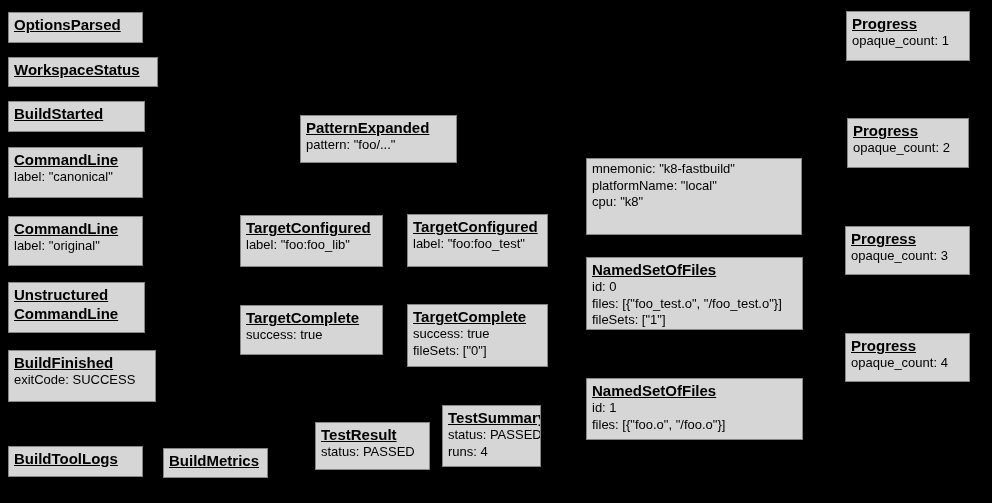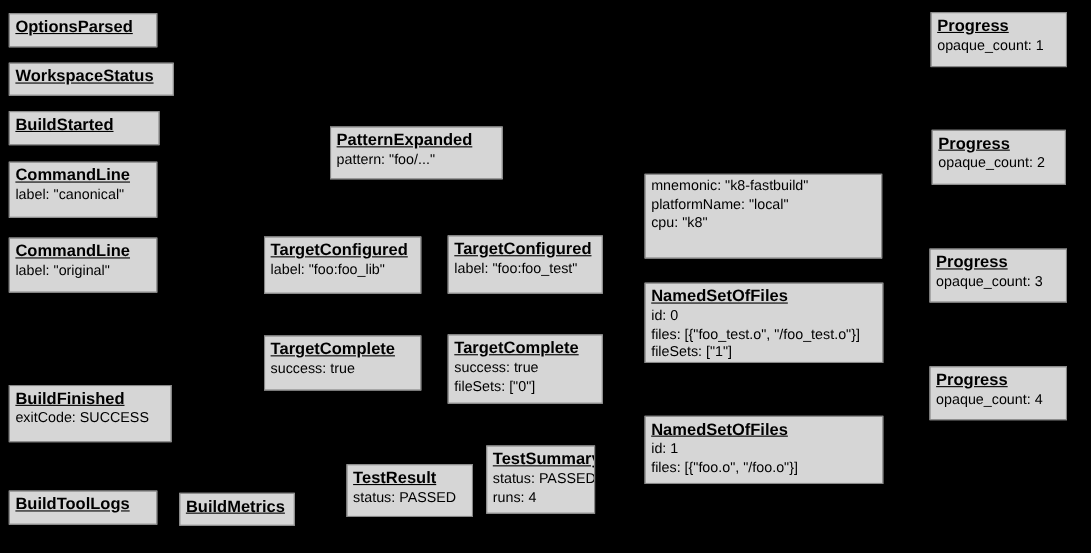--- a/index.html
+++ b/index.html
@@ -63,20 +63,23 @@
   <div class="node" style="left:8px;top:147px;width:135px;height:51px">
     <div class="t">CommandLine</div>
     <div class="l">label: "canonical"</div>
   </div>
 
   <div class="node" style="left:8px;top:216px;width:135px;height:50px">
     <div class="t">CommandLine</div>
     <div class="l">label: "original"</div>
   </div>
 
+  <div class="node" style="left:8px;top:282px;width:137px;height:51px">
+    <div class="t wrap">Unstructured CommandLine</div>
+  </div>
 
   <div class="node" style="left:8px;top:350px;width:148px;height:52px">
     <div class="t">BuildFinished</div>
     <div class="l">exitCode: SUCCESS</div>
   </div>
 
   <div class="node" style="left:8px;top:446px;width:135px;height:31px">
     <div class="t">BuildToolLogs</div>
   </div>
 

